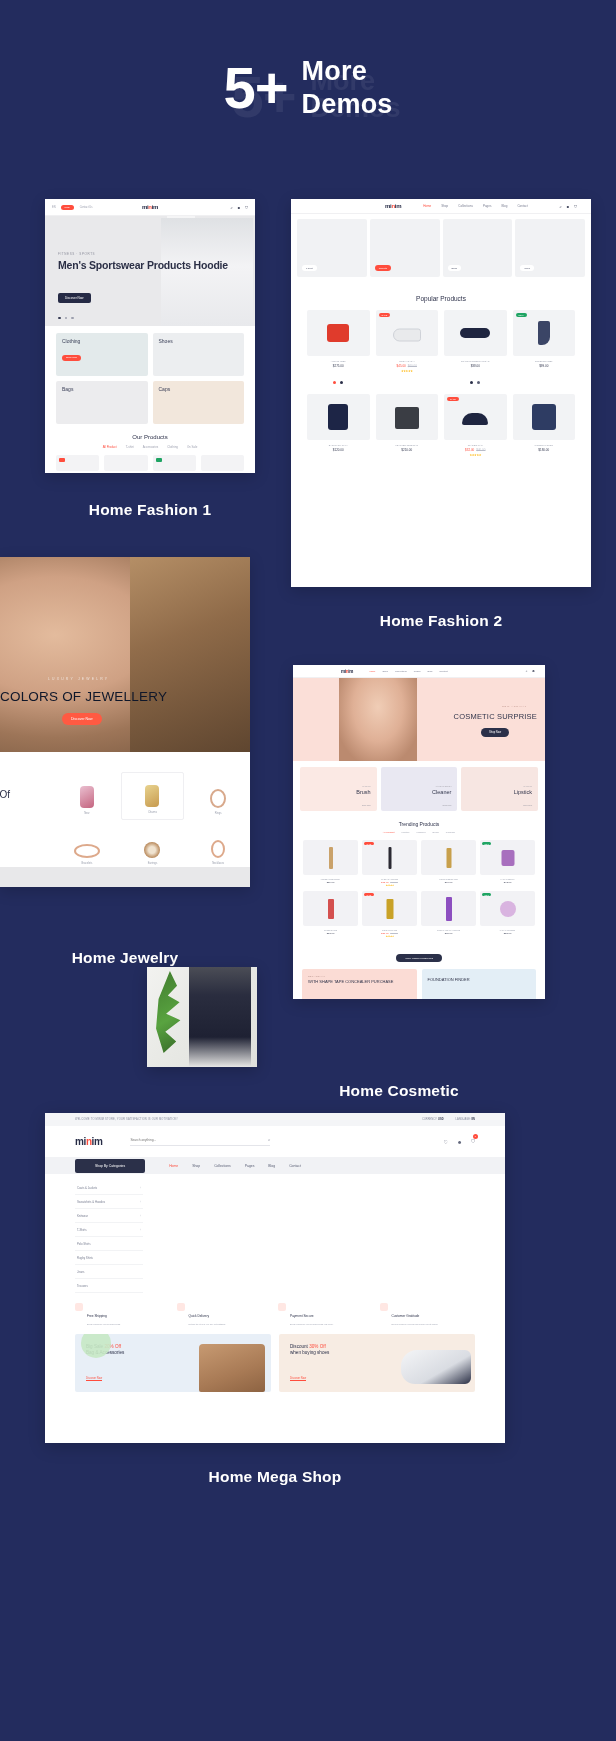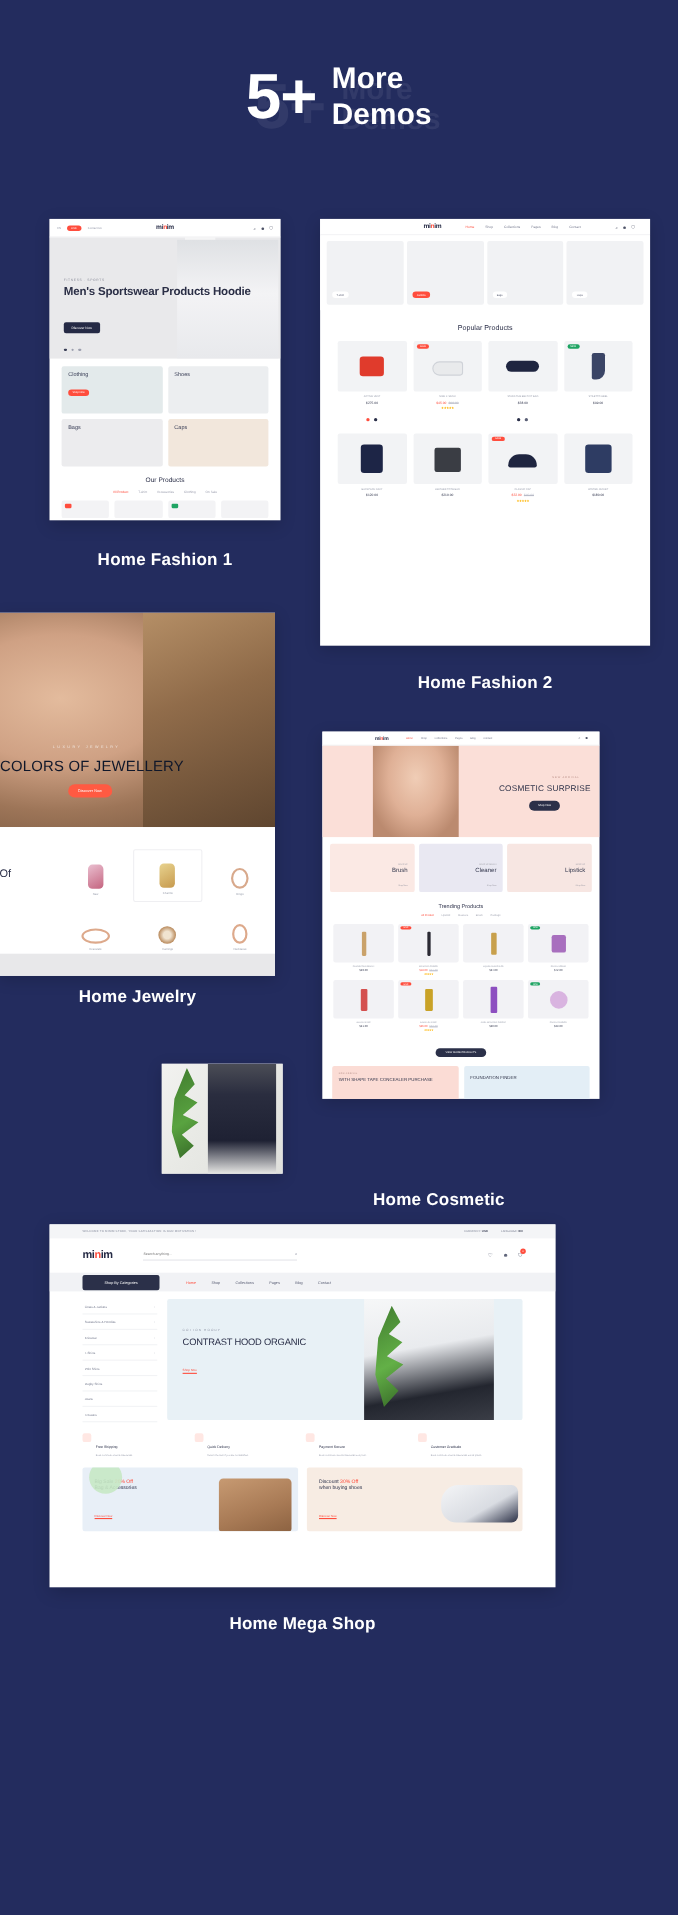--- a/index.html
+++ b/index.html
@@ -444,21 +444,21 @@
         <span class="lbl">Earrings</span>
       </div>
       <div class="j-item">
         <span class="gem" style="background:transparent;border:2px solid #dda98b;border-radius:50%;width:14px;height:18px;"></span>
         <span class="lbl">Necklaces</span>
       </div>
     </div>
     <div class="j-footer"></div>
   </div>
 </div>
-<div class="caption" style="left:0px; top:898px; width:250px;">Home Jewelry</div>
+<div class="caption" style="left:0px; top:949px; width:250px;">Home Jewelry</div>
 
 <div class="demo-card" id="card4">
   <div class="mini-topbar k-top">
     <span class="mini-logo" style="font-size:4.6px;margin-left:38px;">mi<span class="dot">n</span>im</span>
     <span class="mini-nav" style="gap:7px;font-size:2.4px;margin-left:16px;">
       <span class="active">Home</span>
       <span>Shop</span>
       <span>Collections</span>
       <span>Pages</span>
       <span>Blog</span>
@@ -656,27 +656,20 @@
           <span>Rugby Shirts</span>
         </div>
       <div class="si">
           <span>Jeans</span>
         </div>
       <div class="si">
           <span>Trousers</span>
         </div>
     </div>
 
-    <div class="m-hero">
-      <div class="model"></div>
-      <div class="leaf"></div>
-      <div class="eyebrow">COTTON HOODY</div>
-      <div class="title">CONTRAST HOOD ORGANIC</div>
-      <div class="shop">Shop Now</div>
-    </div>
   </div>
 
   <div class="m-feats">
     <div class="m-feat">
       <span class="fi"></span>
       <span>
         <span class="ft">Free Shipping</span>
         <div class="fd">Eous commodo viverra maecenas.</div>
       </span>
     </div>

